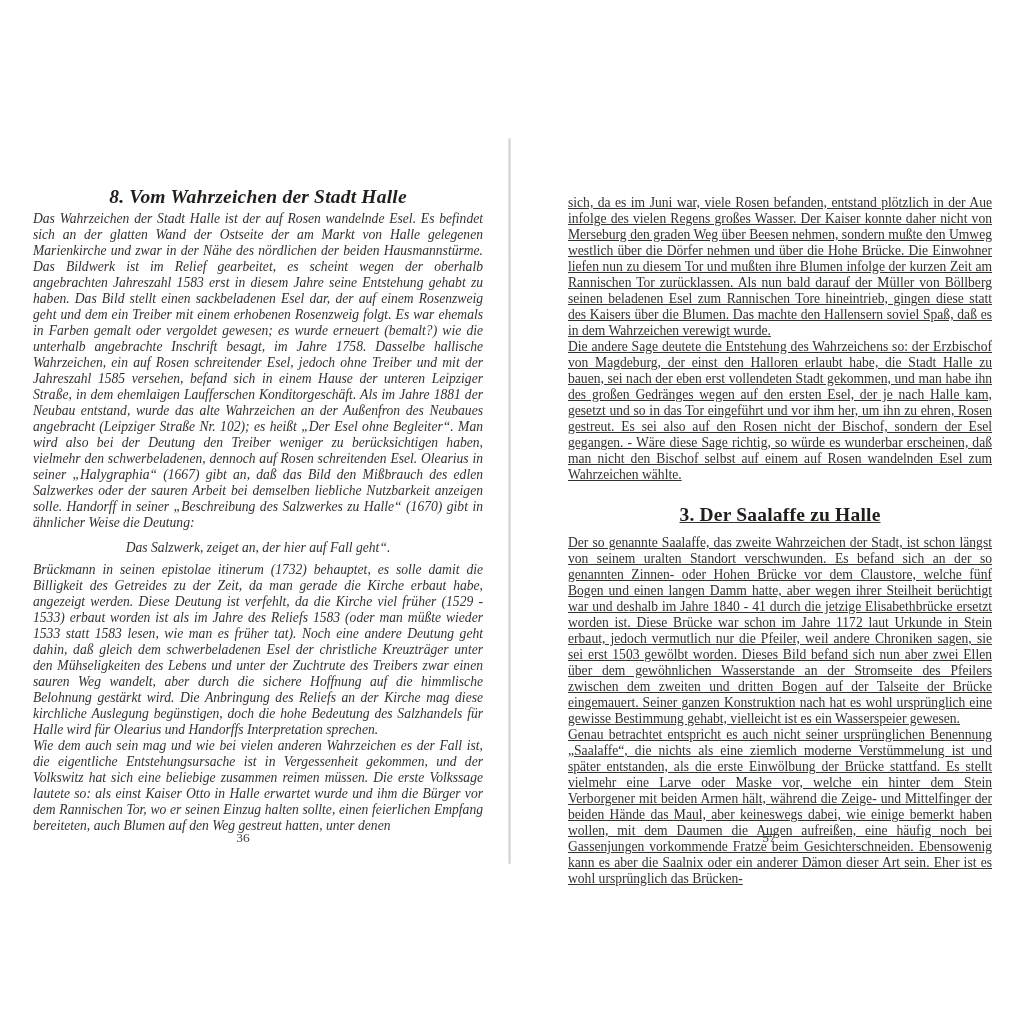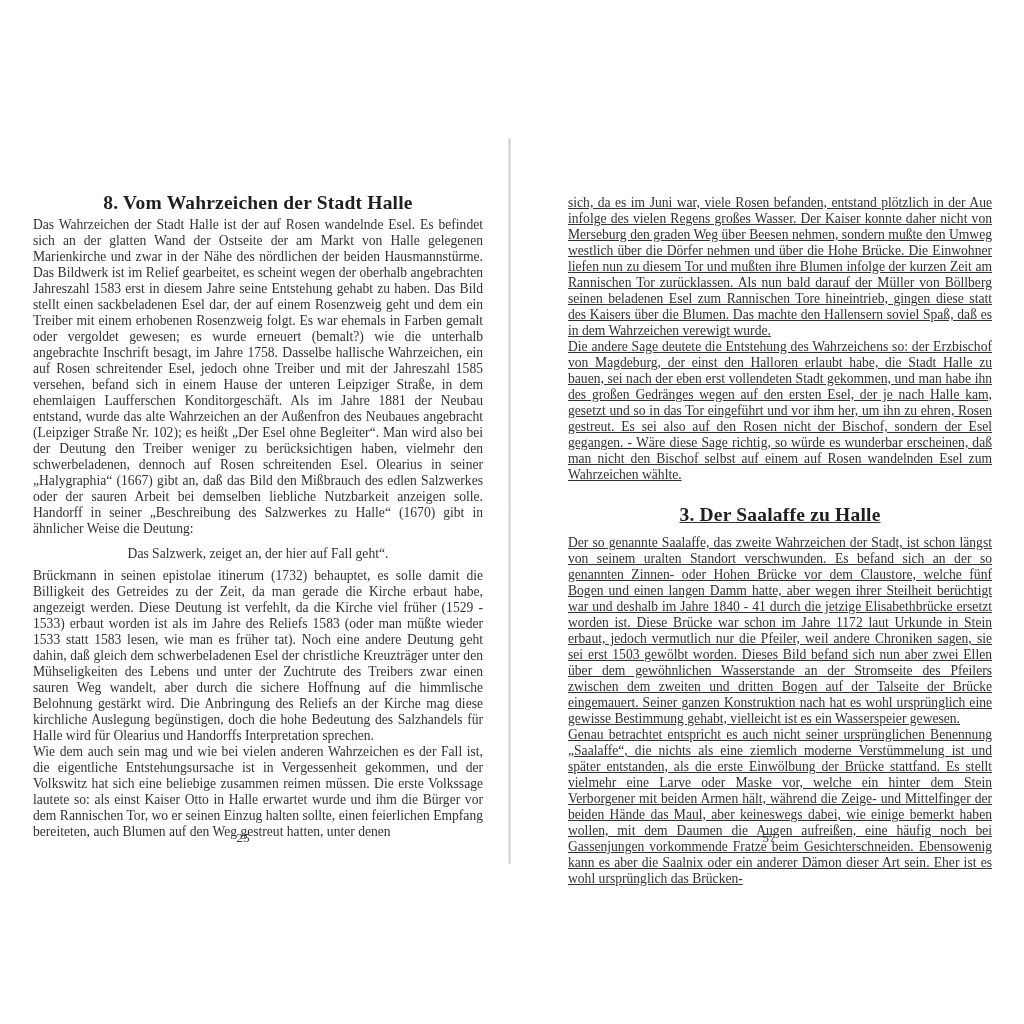--- a/index.html
+++ b/index.html
@@ -12,21 +12,21 @@
     color: #35312e;
   }
   .page {
     position: absolute;
     text-align: justify;
     font-size: 13.6px;
     line-height: 16px;
     hyphens: auto;
     -webkit-hyphens: auto;
   }
-  .page-left  { left: 33px;  top: 192px; width: 450px; }
+  .page-left  { left: 33px;  top: 186px; width: 450px; font-style: italic; }
   .page-right { left: 568px; top: 195px; width: 424px; text-decoration: underline; }
   .chapter-heading {
     font-size: 19.5px;
     line-height: 22px;
     font-weight: bold;
     text-align: center;
     color: #211e1b;
     letter-spacing: 0.2px;
   }
   .page-left .chapter-heading { margin-bottom: 3px; }
@@ -64,21 +64,21 @@
   <div class="page page-left">
     <h1 class="chapter-heading">8. Vom Wahrzeichen der Stadt Halle</h1>
     <p class="para">Das Wahrzeichen der Stadt Halle ist der auf Rosen wandelnde Esel. Es befindet sich an der glatten Wand der Ostseite der am Markt von Halle gelegenen Marienkirche und zwar in der Nähe des nördlichen der beiden Hausmannstürme. Das Bildwerk ist im Relief gearbeitet, es scheint wegen der oberhalb angebrachten Jahreszahl 1583 erst in diesem Jahre seine Entstehung gehabt zu haben. Das Bild stellt einen sackbeladenen Esel dar, der auf einem Rosenzweig geht und dem ein Treiber mit einem erhobenen Rosenzweig folgt. Es war ehemals in Farben gemalt oder vergoldet gewesen; es wurde erneuert (bemalt?) wie die unterhalb angebrachte Inschrift besagt, im Jahre 1758. Dasselbe hallische Wahrzeichen, ein auf Rosen schreitender Esel, jedoch ohne Treiber und mit der Jahreszahl 1585 versehen, befand sich in einem Hause der unteren Leipziger Straße, in dem ehemlaigen Laufferschen Konditorgeschäft. Als im Jahre 1881 der Neubau entstand, wurde das alte Wahrzeichen an der Außenfron des Neubaues angebracht (Leipziger Straße Nr. 102); es heißt „Der Esel ohne Begleiter“. Man wird also bei der Deutung den Treiber weniger zu berücksichtigen haben, vielmehr den schwerbeladenen, dennoch auf Rosen schreitenden Esel. Olearius in seiner „Halygraphia“ (1667) gibt an, daß das Bild den Mißbrauch des edlen Salzwerkes oder der sauren Arbeit bei demselben liebliche Nutzbarkeit anzeigen solle. Handorff in seiner „Beschreibung des Salzwerkes zu Halle“ (1670) gibt in ähnlicher Weise die Deutung:</p>
     <div class="quote-block">
       <span class="quote-line">Das Salzwerk, zeiget an, der hier auf Fall geht“.</span>
     </div>
     <p class="para">Brückmann in seinen epistolae itinerum (1732) behauptet, es solle damit die Billigkeit des Getreides zu der Zeit, da man gerade die Kirche erbaut habe, angezeigt werden. Diese Deutung ist verfehlt, da die Kirche viel früher (1529 - 1533) erbaut worden ist als im Jahre des Reliefs 1583 (oder man müßte wieder 1533 statt 1583 lesen, wie man es früher tat). Noch eine andere Deutung geht dahin, daß gleich dem schwerbeladenen Esel der christliche Kreuzträger unter den Mühseligkeiten des Lebens und unter der Zuchtrute des Treibers zwar einen sauren Weg wandelt, aber durch die sichere Hoffnung auf die himmlische Belohnung gestärkt wird. Die Anbringung des Reliefs an der Kirche mag diese kirchliche Auslegung begünstigen, doch die hohe Bedeutung des Salzhandels für Halle wird für Olearius und Handorffs Interpretation sprechen.</p>
     <p class="para">Wie dem auch sein mag und wie bei vielen anderen Wahrzeichen es der Fall ist, die eigentliche Entstehungsursache ist in Vergessenheit gekommen, und der Volkswitz hat sich eine beliebige zusammen reimen müssen. Die erste Volkssage lautete so: als einst Kaiser Otto in Halle erwartet wurde und ihm die Bürger vor dem Rannischen Tor, wo er seinen Einzug halten sollte, einen feierlichen Empfang bereiteten, auch Blumen auf den Weg gestreut hatten, unter denen</p>
   </div>
 
-  <div class="page-number page-number-left">25</div>
+  <div class="page-number page-number-left">36</div>
 
   <div class="page page-right">
     <p class="para">sich, da es im Juni war, viele Rosen befanden, entstand plötzlich in der Aue infolge des vielen Regens großes Wasser. Der Kaiser konnte daher nicht von Merseburg den graden Weg über Beesen nehmen, sondern mußte den Umweg westlich über die Dörfer nehmen und über die Hohe Brücke. Die Einwohner liefen nun zu diesem Tor und mußten ihre Blumen infolge der kurzen Zeit am Rannischen Tor zurücklassen. Als nun bald darauf der Müller von Böllberg seinen beladenen Esel zum Rannischen Tore hineintrieb, gingen diese statt des Kaisers über die Blumen. Das machte den Hallensern soviel Spaß, daß es in dem Wahrzeichen verewigt wurde.</p>
     <p class="para">Die andere Sage deutete die Entstehung des Wahrzeichens so: der Erzbischof von Magdeburg, der einst den Halloren erlaubt habe, die Stadt Halle zu bauen, sei nach der eben erst vollendeten Stadt gekommen, und man habe ihn des großen Gedränges wegen auf den ersten Esel, der je nach Halle kam, gesetzt und so in das Tor eingeführt und vor ihm her, um ihn zu ehren, Rosen gestreut. Es sei also auf den Rosen nicht der Bischof, sondern der Esel gegangen. - Wäre diese Sage richtig, so würde es wunderbar erscheinen, daß man nicht den Bischof selbst auf einem auf Rosen wandelnden Esel zum Wahrzeichen wählte.</p>
     <h1 class="chapter-heading">3. Der Saalaffe zu Halle</h1>
     <p class="para">Der so genannte Saalaffe, das zweite Wahrzeichen der Stadt, ist schon längst von seinem uralten Standort verschwunden. Es befand sich an der so genannten Zinnen- oder Hohen Brücke vor dem Claustore, welche fünf Bogen und einen langen Damm hatte, aber wegen ihrer Steilheit berüchtigt war und deshalb im Jahre 1840 - 41 durch die jetzige Elisabethbrücke ersetzt worden ist. Diese Brücke war schon im Jahre 1172 laut Urkunde in Stein erbaut, jedoch vermutlich nur die Pfeiler, weil andere Chroniken sagen, sie sei erst 1503 gewölbt worden. Dieses Bild befand sich nun aber zwei Ellen über dem gewöhnlichen Wasserstande an der Stromseite des Pfeilers zwischen dem zweiten und dritten Bogen auf der Talseite der Brücke eingemauert. Seiner ganzen Konstruktion nach hat es wohl ursprünglich eine gewisse Bestimmung gehabt, vielleicht ist es ein Wasserspeier gewesen.</p>
     <p class="para">Genau betrachtet entspricht es auch nicht seiner ursprünglichen Benennung „Saalaffe“, die nichts als eine ziemlich moderne Verstümmelung ist und später entstanden, als die erste Einwölbung der Brücke stattfand. Es stellt vielmehr eine Larve oder Maske vor, welche ein hinter dem Stein Verborgener mit beiden Armen hält, während die Zeige- und Mittelfinger der beiden Hände das Maul, aber keineswegs dabei, wie einige bemerkt haben wollen, mit dem Daumen die Augen aufreißen, eine häufig noch bei Gassenjungen vorkommende Fratze beim Gesichterschneiden. Ebensowenig kann es aber die Saalnix oder ein anderer Dämon dieser Art sein. Eher ist es wohl ursprünglich das Brücken-</p>
   </div>
 
   <div class="page-number page-number-right">57</div>

